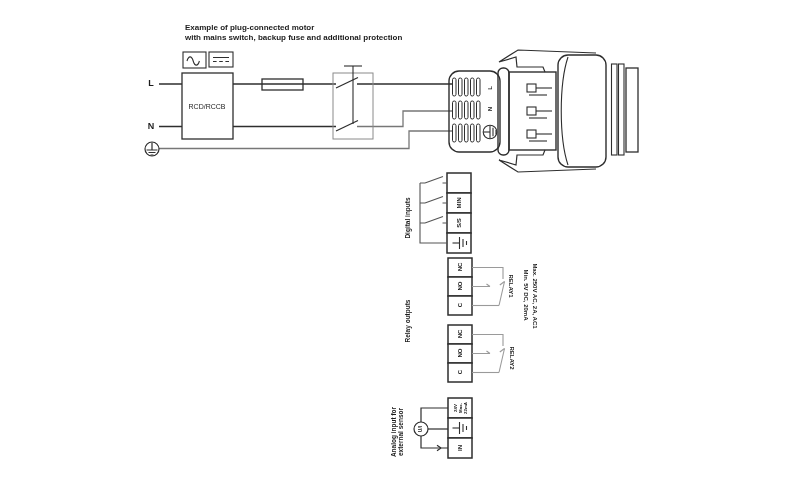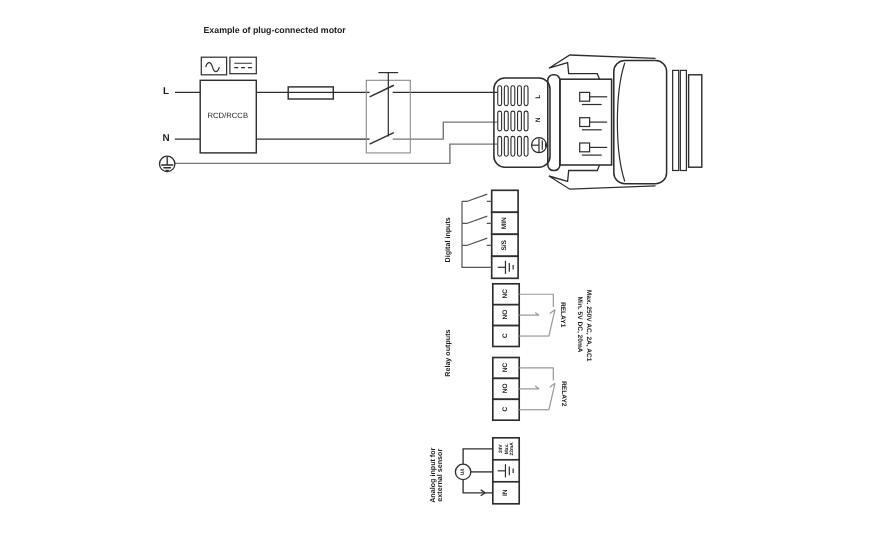--- a/index.html
+++ b/index.html
@@ -206,20 +206,21 @@
         <path d="M421,422 V408 H448"></path>
         <path d="M428,429 H448"></path>
         <path d="M421,436 V448 H448"></path>
         <path d="M441,448 L437,445.3 M441,448 L437,450.7"></path>
       </g>
     </g>
   </svg>
 
   <div class="label caption" style="left:185px;top:23px;">
     <div>Example of plug-connected motor</div>
+    <div>with mains switch, backup fuse and additional protection</div>
   </div>
 
   <div class="label lnlab ctr" style="left:151px;top:83px;">L</div>
   <div class="label lnlab ctr" style="left:151px;top:126px;">N</div>
   <div class="label rcdlab ctr" style="left:207px;top:106px;">RCD/RCCB</div>
 
   <div class="label termlab rot-ccw" style="left:490px;top:88px;">L</div>
   <div class="label termlab rot-ccw" style="left:490px;top:109px;">N</div>
 
   <div class="label seclab rot-ccw" style="left:408px;top:218px;">Digital inputs</div>

